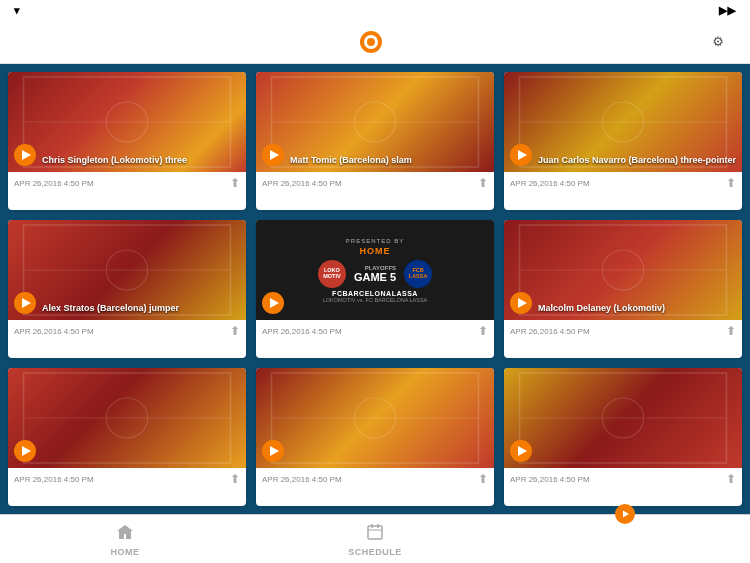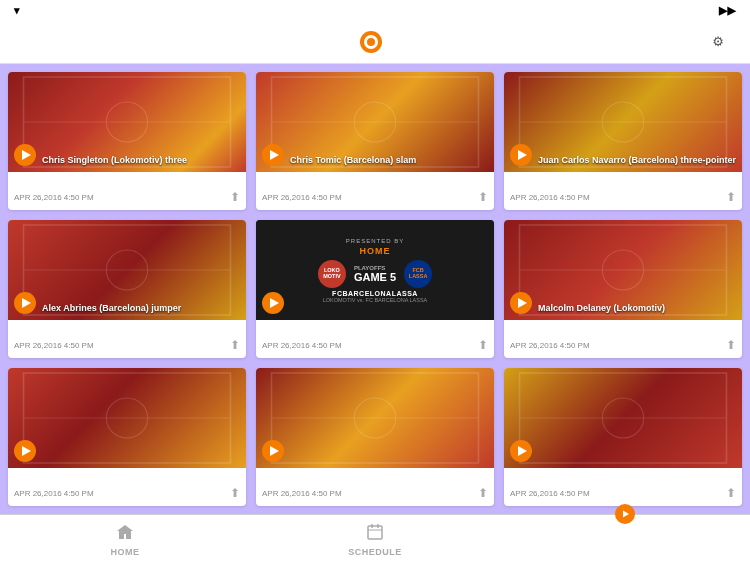--- a/index.html
+++ b/index.html
@@ -83,21 +83,21 @@
       cursor: pointer;
       font-size: 13px;
       color: #555;
       display: flex;
       align-items: center;
       gap: 2px;
     }
 
     
     .content {
-      background: #c4b5fd;
+      background: #0c4a6e;
       padding: 8px;
       display: grid;
       grid-template-columns: repeat(3, 1fr);
       grid-template-rows: repeat(3, auto);
       gap: 10px;
       height: calc(563px - 20px - 44px - 49px);
       overflow: hidden;
     }
 
     .video-card {
@@ -168,21 +168,21 @@
       color: #fff;
       font-weight: 600;
       text-shadow: 0 1px 2px rgba(0,0,0,0.8);
       line-height: 1.2;
     }
 
     .video-meta {
       display: flex;
       align-items: center;
       justify-content: space-between;
-      padding: 18px 6px;
+      padding: 4px 6px;
     }
 
     .video-date {
       font-size: 8px;
       color: #888;
     }
 
     .share-btn {
       background: none;
       border: none;
@@ -351,21 +351,21 @@
       <div class="video-thumb">
         <div class="thumb-bg thumb-bg-2"></div>
         <svg class="court-overlay" viewBox="0 0 230 100" preserveAspectRatio="none">
           <rect x="15" y="5" width="200" height="90" fill="none" stroke="#fff" stroke-width="1.5"></rect>
           <circle cx="115" cy="50" r="20" fill="none" stroke="#fff" stroke-width="1"></circle>
           <line x1="15" y1="50" x2="215" y2="50" stroke="#fff" stroke-width="0.8"></line>
         </svg>
         <div class="play-btn">
           <div class="play-icon"></div>
         </div>
-        <div class="video-label">Chris Tomic (Barcelona) slam</div>
+        <div class="video-label">Matt Tomic (Barcelona) slam</div>
       </div>
       <div class="video-meta">
         <span class="video-date">APR 26,2016 4:50 PM</span>
         <button class="share-btn">⬆</button>
       </div>
     </div>
     <div class="video-card">
       <div class="video-thumb">
         <div class="thumb-bg thumb-bg-3"></div>
         <svg class="court-overlay" viewBox="0 0 230 100" preserveAspectRatio="none">
@@ -387,36 +387,36 @@
       <div class="video-thumb">
         <div class="thumb-bg thumb-bg-4"></div>
         <svg class="court-overlay" viewBox="0 0 230 100" preserveAspectRatio="none">
           <rect x="15" y="5" width="200" height="90" fill="none" stroke="#fff" stroke-width="1.5"></rect>
           <circle cx="115" cy="50" r="20" fill="none" stroke="#fff" stroke-width="1"></circle>
           <line x1="15" y1="50" x2="215" y2="50" stroke="#fff" stroke-width="0.8"></line>
         </svg>
         <div class="play-btn">
           <div class="play-icon"></div>
         </div>
-        <div class="video-label">Alex Abrines (Barcelona) jumper</div>
+        <div class="video-label">Alex Stratos (Barcelona) jumper</div>
       </div>
       <div class="video-meta">
         <span class="video-date">APR 26,2016 4:50 PM</span>
         <button class="share-btn">⬆</button>
       </div>
     </div>
     <div class="video-card game-card">
       <div class="video-thumb">
         <div style="background:#1a1a1a;width:100%;height:100%;position:absolute;"></div>
         <div class="game-info">
           <div class="game-presented">PRESENTED BY</div>
           <div style="font-size:9px;color:#f57c00;font-weight:900;letter-spacing:1px;margin-bottom:2px;">HOME</div>
           <div class="game-logos">
             <div class="team-logo-l" style="font-size:5.5px;">LOKO<br>MOTIV</div>
-            <div style="text-align:left;">
+            <div style="text-align:right;">
               <div style="font-size:6px;color:#aaa;font-weight:700;">PLAYOFFS</div>
               <div style="font-size:11px;color:#fff;font-weight:900;">GAME 5</div>
             </div>
             <div class="team-logo-r" style="font-size:5.5px;">FCB<br>LASSA</div>
           </div>
           <div class="game-title">FCBARCELONALASSA</div>
           <div class="game-subtitle">LOKOMOTIV vs. FC BARCELONA LASSA</div>
         </div>
         <div class="play-btn">
           <div class="play-icon"></div>

